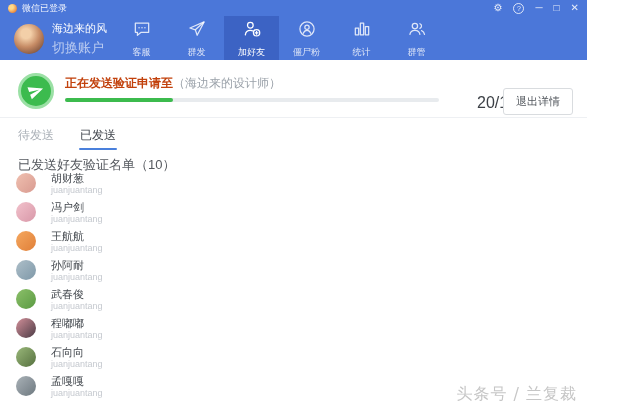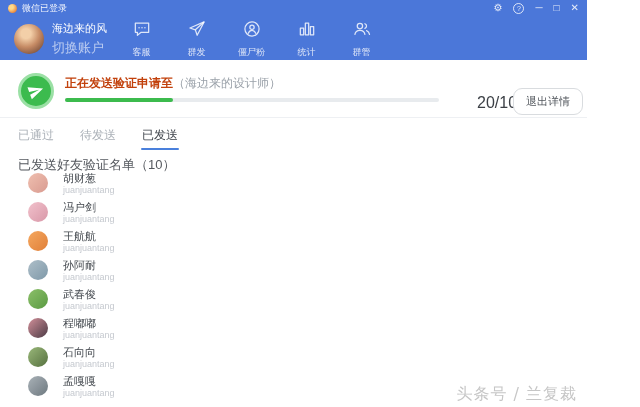--- a/index.html
+++ b/index.html
@@ -34,32 +34,32 @@
   .p-circle { position:absolute; left:18px; top:13px; width:36px; height:36px; border-radius:50%; background:#3cbb4e; border:3px solid #9be0a5; display:flex; align-items:center; justify-content:center; }
   .p-circle svg { width:18px; height:18px; transform:rotate(-20deg); }
   .p-title { position:absolute; left:65px; top:15px; font-size:12px; white-space:nowrap; }
   .p-status { color:#c2410c; font-weight:bold;text-align:center; }
   .p-target { color:#9aa1a9; }
   .p-track { position:absolute; left:65px; top:38px; width:374px; height:4px; border-radius:2px; background:#e8ebee; }
   .p-fill { height:100%; border-radius:2px; background:#3cbb4e; }
   .p-count { position:absolute; left:477px; top:34px; font-size:16px; color:#3c4046; }
   .p-pause { position:absolute; left:517px; top:34px; font-size:12px; color:#4a80dc; cursor:pointer; text-decoration:none; }
   .p-cancel { position:absolute; left:546px; top:34px; font-size:12px; color:#4a80dc; cursor:pointer; text-decoration:none; }
-  .p-exit { position:absolute; right:4px; top:28px; font-size:11px; color:#52575d; border:1px solid #d9dcdf; border-radius:9px; background:#fff; padding:5px 12px; cursor:pointer; font-family:inherit; }
+  .p-exit { position:absolute; right:14px; top:28px; font-size:11px; color:#52575d; border:1px solid #d9dcdf; border-radius:3px; background:#fff; padding:5px 12px; cursor:pointer; font-family:inherit; }
 
   
   .tabs { position:absolute; top:119px; left:0; right:0; height:32px; display:flex; padding-left:18px; background:#fff; }
   .tab { margin-right:26px; font-size:12px; color:#aab0b7; position:relative; display:flex; align-items:center; cursor:pointer; }
   .tab.active { color:#3e434a; }
   .tab.active::after { content:""; position:absolute; left:50%; transform:translateX(-50%); bottom:1px; width:38px; height:2px; background:#4a80dc; border-radius:1px; }
 
   
   .list-title { position:absolute; top:156px; left:18px; font-size:13px; color:#55595f; }
   .list { position:absolute; top:172px; left:0; right:0; bottom:0; overflow:hidden; }
-  .list-item { height:29px; padding-left:28px; display:flex; align-items:flex-start; }
+  .list-item { height:29px; padding-left:16px; display:flex; align-items:flex-start; }
   .list-avatar { width:20px; height:20px; border-radius:50%; flex:0 0 20px; margin-top:1px; background:#ccc; }
   .list-texts { margin-left:15px; }
   .list-name { font-size:11px; color:#43484e; line-height:1.1; }
   .list-sub { font-size:9px; color:#c5c9cf; margin-top:2px; line-height:1; }
 
   
   .watermark { position:absolute; right:10px; bottom:2px; font-size:16px; color:#c6c6c6; font-family:"DejaVu Serif",serif; letter-spacing:1px; z-index:4; }
 </style>
 </head>
 <body>
@@ -106,20 +106,31 @@
   <div class="nav-item">
     <span class="nav-icon">
             <svg viewBox="0 0 24 24" fill="none" stroke="currentColor" stroke-width="1.5" stroke-linejoin="round">
               <path d="M20.5 3.5 3.5 10.8 10 13l2.2 6.5z"></path>
               <path d="M10 13 20.5 3.5"></path>
             </svg>
           </span>
     <span class="nav-label">群发</span>
   </div>
 
+  <div class="nav-item active">
+    <span class="nav-icon">
+            <svg viewBox="0 0 24 24" fill="none" stroke="currentColor" stroke-width="1.5">
+              <circle cx="10" cy="7.5" r="3.4"></circle>
+              <path d="M4 19c.4-3.4 2.8-5.4 6-5.4 1.2 0 2.3.3 3.2.8" stroke-linecap="round"></path>
+              <circle cx="17.5" cy="16.5" r="3.8"></circle>
+              <path d="M17.5 14.8v3.4M15.8 16.5h3.4" stroke-linecap="round"></path>
+            </svg>
+          </span>
+    <span class="nav-label">加好友</span>
+  </div>
 
   <div class="nav-item">
     <span class="nav-icon">
             <svg viewBox="0 0 24 24" fill="none" stroke="currentColor" stroke-width="1.5">
               <circle cx="12" cy="12" r="8.5"></circle>
               <circle cx="12" cy="9.8" r="2.6"></circle>
               <path d="M7.5 17.2c.9-2.4 2.6-3.6 4.5-3.6s3.6 1.2 4.5 3.6" stroke-linecap="round"></path>
             </svg>
           </span>
     <span class="nav-label">僵尸粉</span>
@@ -161,23 +172,20 @@
     <div class="p-track">
       <div class="p-fill" id="p-fill" style="width: 29%;"></div>
     </div>
     <span class="p-count">20/100</span>
     <a class="p-pause">暂停</a>
     <a class="p-cancel">取消</a>
     <button class="p-exit">退出详情</button>
   </div>
 
   <div class="tabs" id="tabs">
-  <div class="tab">
-    <span class="tab-label">已通过</span>
-  </div>
 
   <div class="tab">
     <span class="tab-label">待发送</span>
   </div>
 
   <div class="tab active">
     <span class="tab-label">已发送</span>
   </div>
 </div>
 

